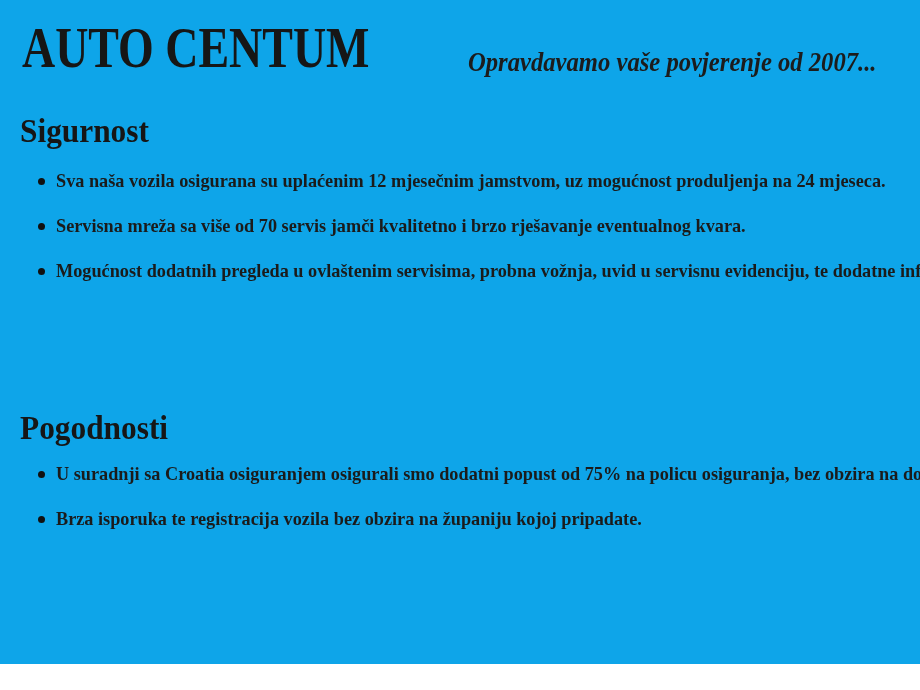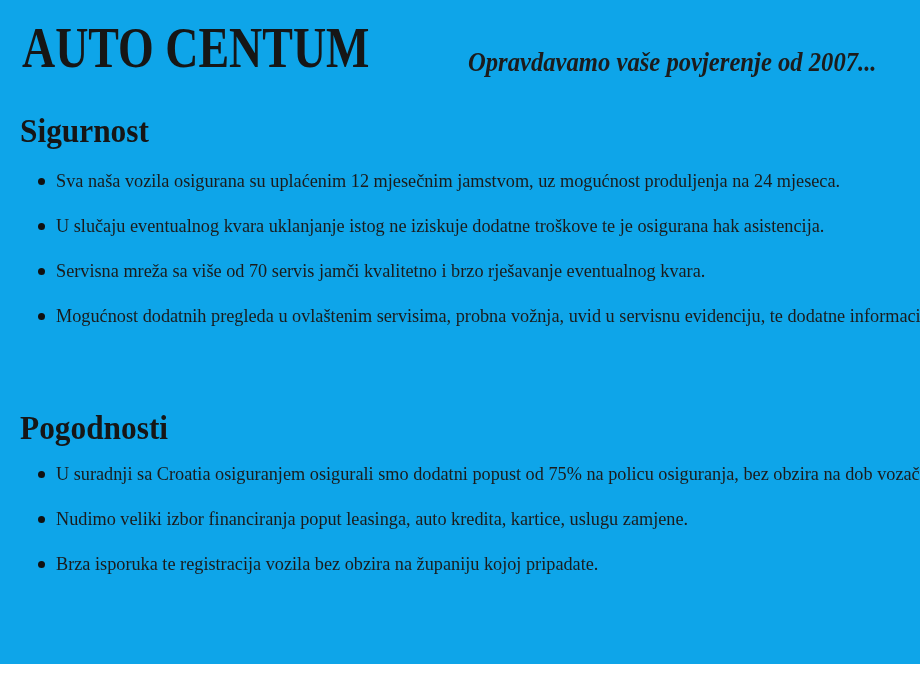--- a/index.html
+++ b/index.html
@@ -55,20 +55,21 @@
   }
   .title-sigurnost { top: 115px; }
   .title-pogodnosti { top: 412px; }
   ul.bullets {
     position: absolute;
     left: 38px;
     right: 10px;
     margin: 0;
     padding: 0;
     list-style: none;
+    font-weight: bold;
   }
   .bullets-sigurnost { top: 170px; }
   .bullets-pogodnosti { top: 463px; }
   ul.bullets li {
     display: flex;
     align-items: flex-start;
     height: 45px;
     font-size: 19px;
     line-height: 22px;
     white-space: nowrap;
@@ -98,42 +99,34 @@
 
   <h2 class="section-title title-sigurnost">Sigurnost</h2>
 
   <ul class="bullets bullets-sigurnost">
     <li>
       <span class="dot"></span>
       <span class="bullet-text">Sva naša vozila osigurana su  uplaćenim 12 mjesečnim jamstvom, uz mogućnost produljenja na 24 mjeseca.</span>
     </li>
     <li>
       <span class="dot"></span>
-      <span class="bullet-text">U slučaju eventualnog kvara uklanjanje istog ne iziskuje dodatne troškove te je osigurana hak asistencija.</span>
-    </li>
-    <li>
-      <span class="dot"></span>
       <span class="bullet-text">Servisna mreža sa više od 70 servis jamči kvalitetno i brzo rješavanje eventualnog kvara.</span>
     </li>
     <li>
       <span class="dot"></span>
       <span class="bullet-text">Mogućnost dodatnih pregleda u ovlaštenim servisima, probna vožnja, uvid u servisnu evidenciju, te dodatne informacije.</span>
     </li>
   </ul>
 
   <h2 class="section-title title-pogodnosti">Pogodnosti</h2>
 
   <ul class="bullets bullets-pogodnosti">
     <li>
       <span class="dot"></span>
       <span class="bullet-text">U suradnji sa Croatia osiguranjem osigurali smo dodatni popust od 75% na policu osiguranja, bez obzira na dob vozača.</span>
     </li>
     <li>
       <span class="dot"></span>
-      <span class="bullet-text">Nudimo veliki izbor financiranja poput leasinga, auto kredita, kartice, uslugu zamjene.</span>
-    </li>
-    <li>
-      <span class="dot"></span>
       <span class="bullet-text">Brza isporuka te registracija vozila bez obzira na županiju kojoj pripadate.</span>
     </li>
   </ul>
 
 </div>
 
 </body></html>

